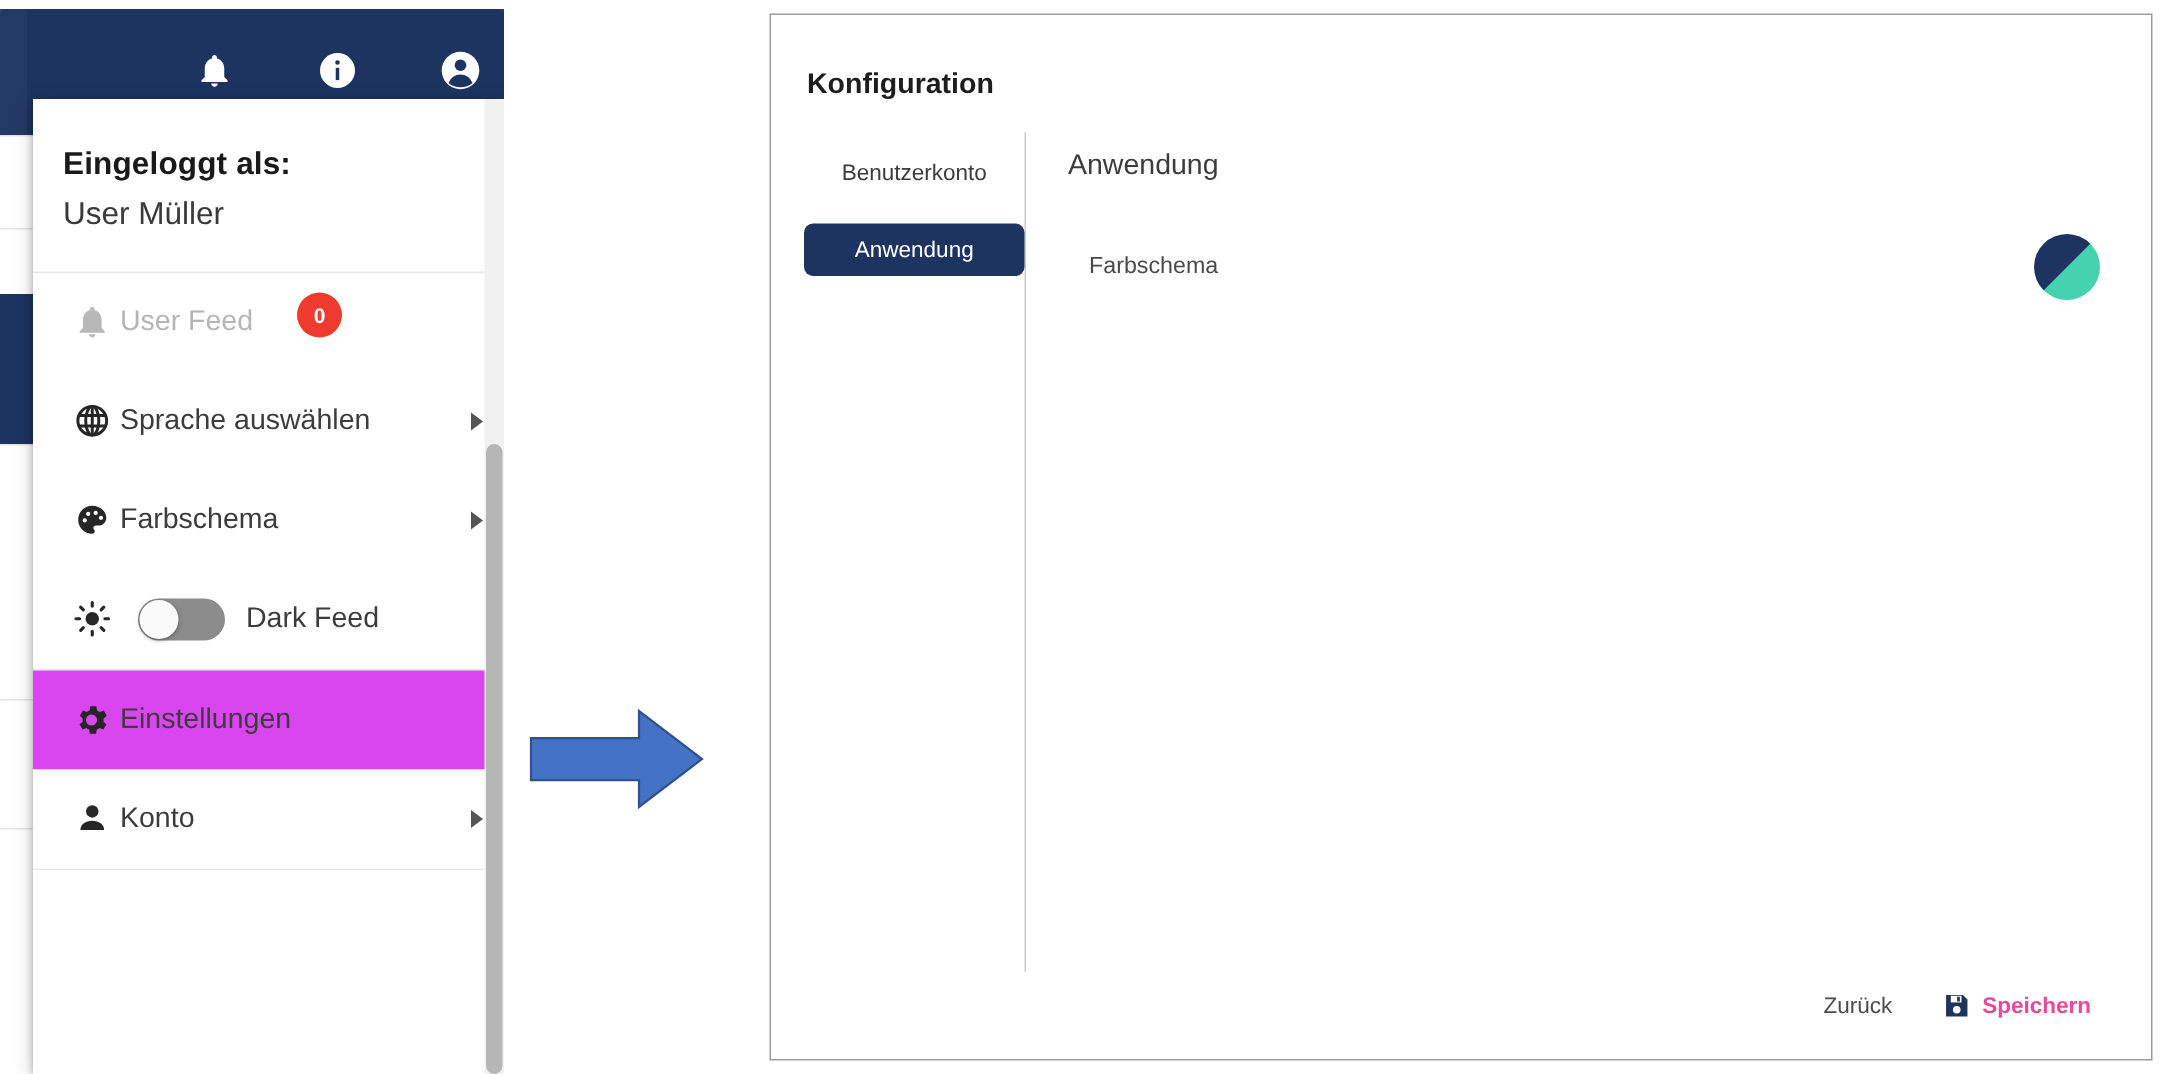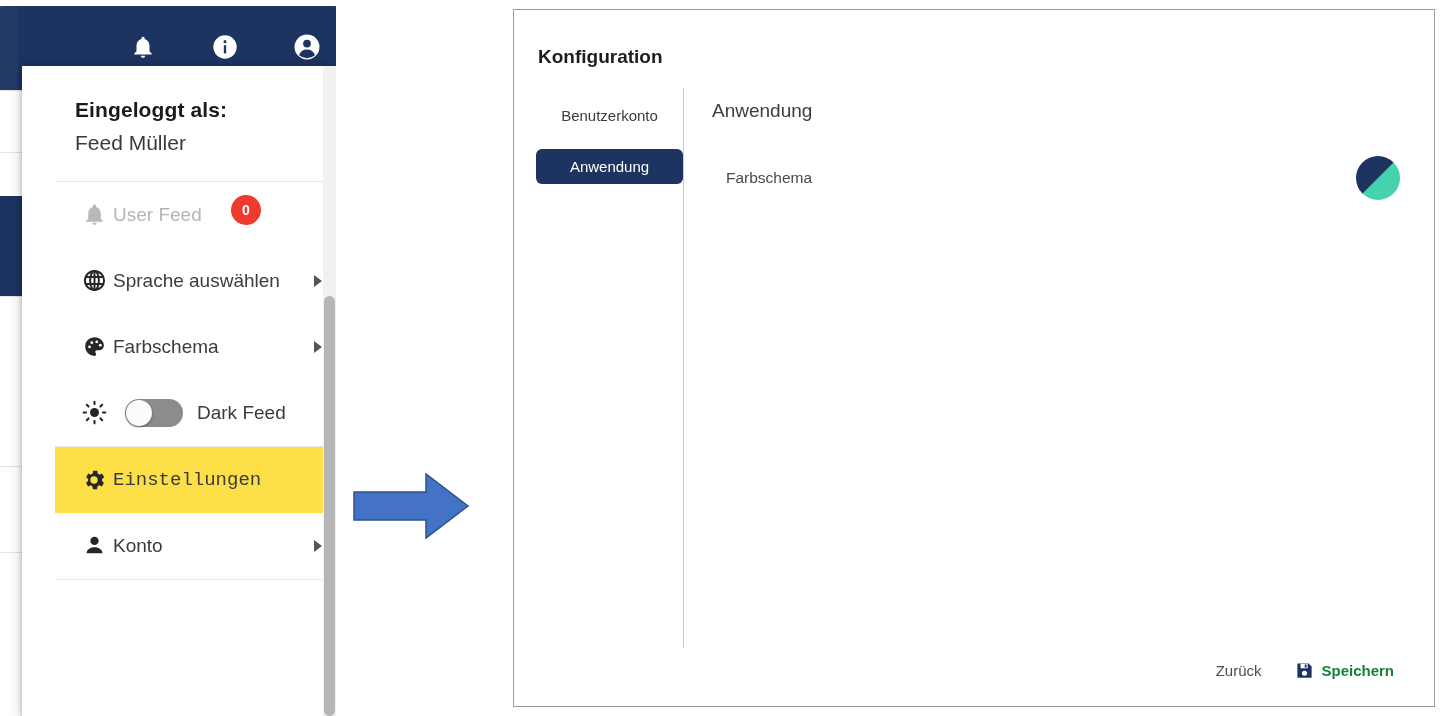--- a/index.html
+++ b/index.html
@@ -48,37 +48,36 @@
   .pagefrag.f3 { top: 296px; height: 170px; }
   .pagefrag.f4 { top: 466px; height: 86px; }
   .pagefrag.f5 { top: 552px; height: 164px; border-top: 1px solid #e3e3e3; }
 
   
   .popup {
     position: absolute; left: 22px; top: 66px; width: 314px; height: 650px;
     background: #ffffff;
     box-shadow: 0 1px 5px rgba(0,0,0,.28), 0 3px 14px rgba(0,0,0,.18);
     overflow: hidden;
-    padding-left: 33px;
   }
   .popup-head { padding: 30px 0 22px 20px; }
   .popup-head .t1 {
     font-size: 21px; font-weight: bold; color: #1a1a1a; line-height: 1.35;
     letter-spacing: .1px;
   }
   .popup-head .t2 {
     font-size: 21px; font-weight: normal; color: #3a3a3a; line-height: 1.45; margin-top: 4px;
   }
   .divider { height: 1px; background: #e6e6e6; width: 100%; }
 
   .mi {
     position: relative; display: flex; align-items: center;
     height: 66px; padding: 0 14px 0 20px; cursor: default; background: #ffffff;
   }
-  .mi.hovered { background: #fde047; font-family: Liberation Mono, monospace; }
+  .mi.hovered { background: #d946ef; }
   .mi-ico {
     width: 38px; min-width: 38px; display: flex; align-items: center; justify-content: center;
     color: #262626;
   }
   .mi-ico svg { display: block; }
   .mi-ico.muted { color: #b8b8b8; }
   .mi-label {
     font-size: 19px; color: #3c3c3c; margin-left: 0; white-space: nowrap;
   }
   .mi-label.muted { color: #b5b5b5; }
@@ -153,21 +152,21 @@
 
   .dlg-footer {
     position: absolute; left: 0; right: 0; bottom: 0; height: 72px;
     display: flex; align-items: center; justify-content: flex-end; gap: 34px;
     padding-right: 40px;
     text-align: center;
   }
   .btn-back { font-size: 15px; color: #4c4c4c; }
   .btn-save {
     display: flex; align-items: center; gap: 7px;
-    font-size: 15px; color: #15803d; font-weight: bold;
+    font-size: 15px; color: #ec4899; font-weight: bold;
   }
   .btn-save svg { display: block; }
 </style>
 </head>
 <body>
 
 <div class="stage">
 
   <div class="left-app">
 
@@ -200,21 +199,21 @@
             <path d="M5.6 18.6a6.8 6.8 0 0 1 12.8 0 10 10 0 0 1-12.8 0z" fill="#1d3461"></path>
           </svg>
         </div>
       </div>
     </div>
 
     <div class="popup">
 
       <div class="popup-head">
         <div class="t1">Eingeloggt als:</div>
-        <div class="t2">Feed Müller</div>
+        <div class="t2">User Müller</div>
       </div>
       <div class="divider"></div>
 
       <div class="mi">
         <span class="mi-ico muted">
           <svg width="25" height="25" viewBox="0 0 24 24" fill="currentColor">
             <path d="M12 22c1.1 0 2-.9 2-2h-4c0 1.1.9 2 2 2zm6-6v-5c0-3.07-1.64-5.64-4.5-6.32V4c0-.83-.67-1.5-1.5-1.5S10.5 3.17 10.5 4v.68C7.63 5.36 6 7.92 6 11v5l-2 2v1h16v-1l-2-2z"></path>
           </svg>
         </span>
         <span class="mi-label muted">User Feed</span>

